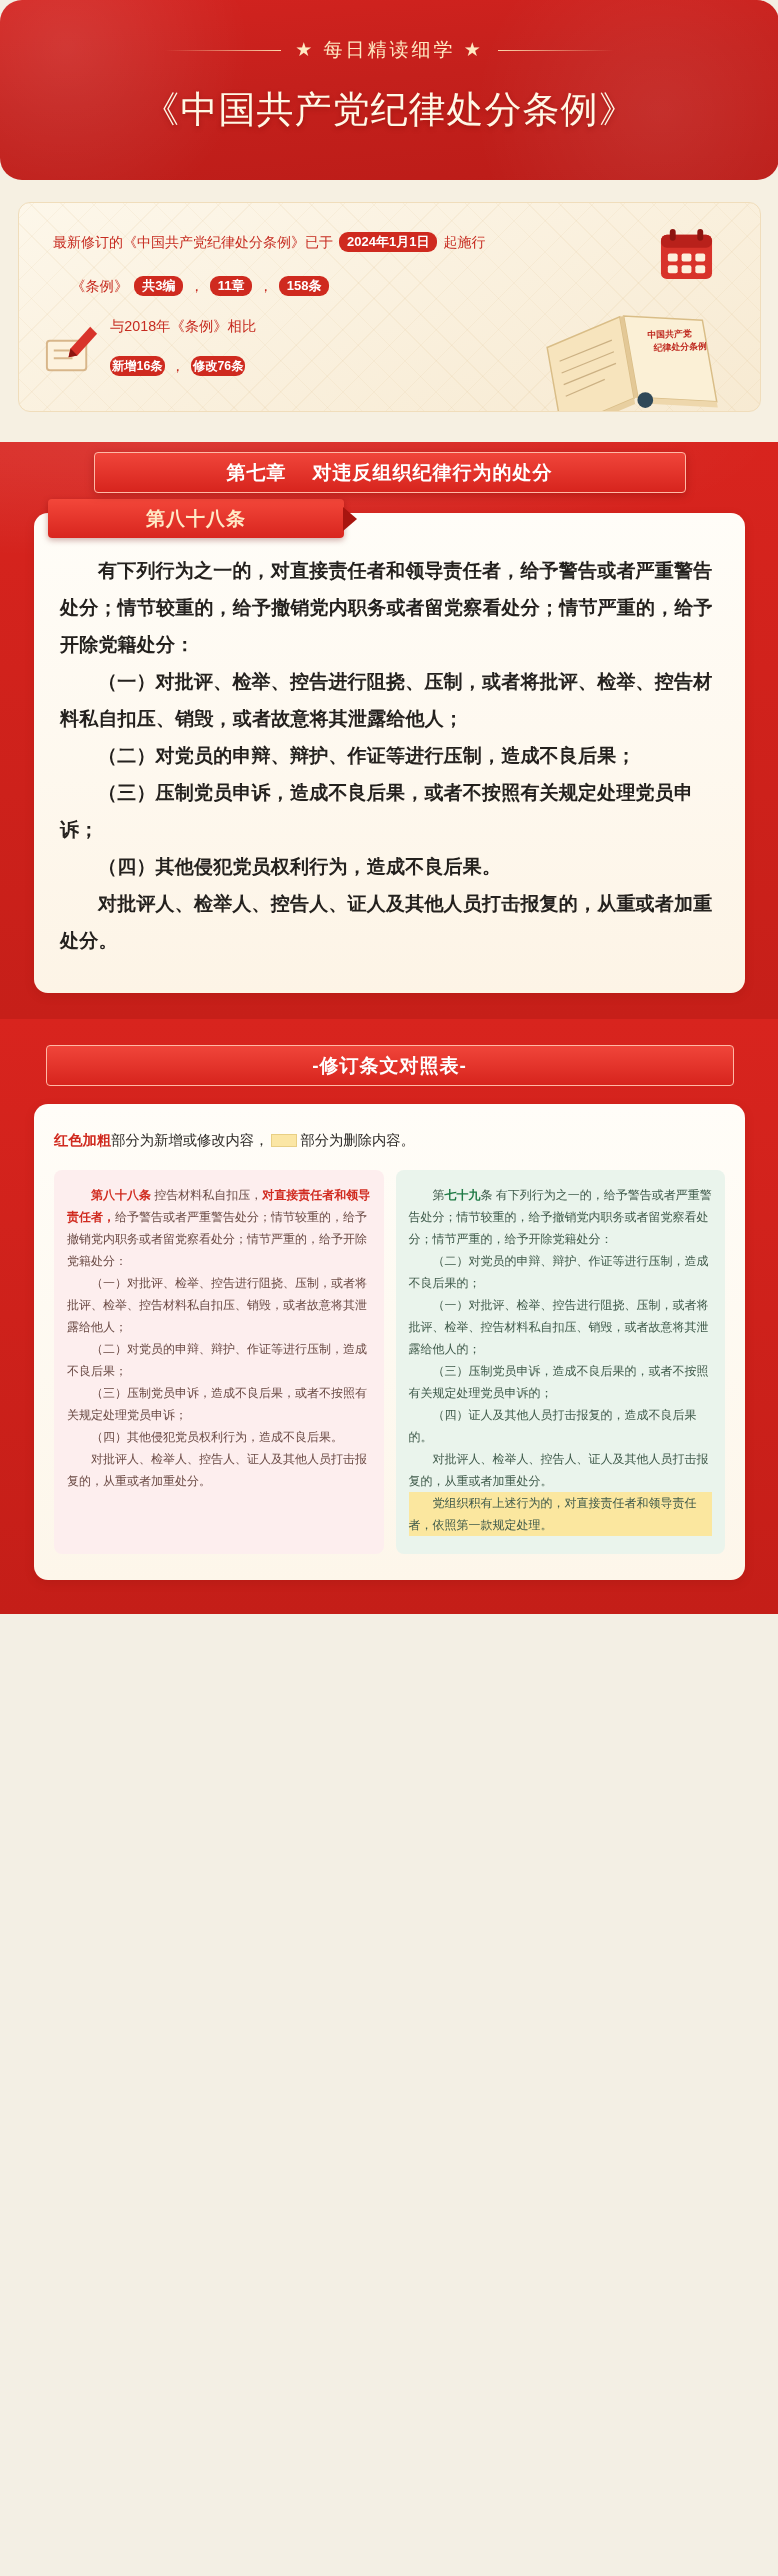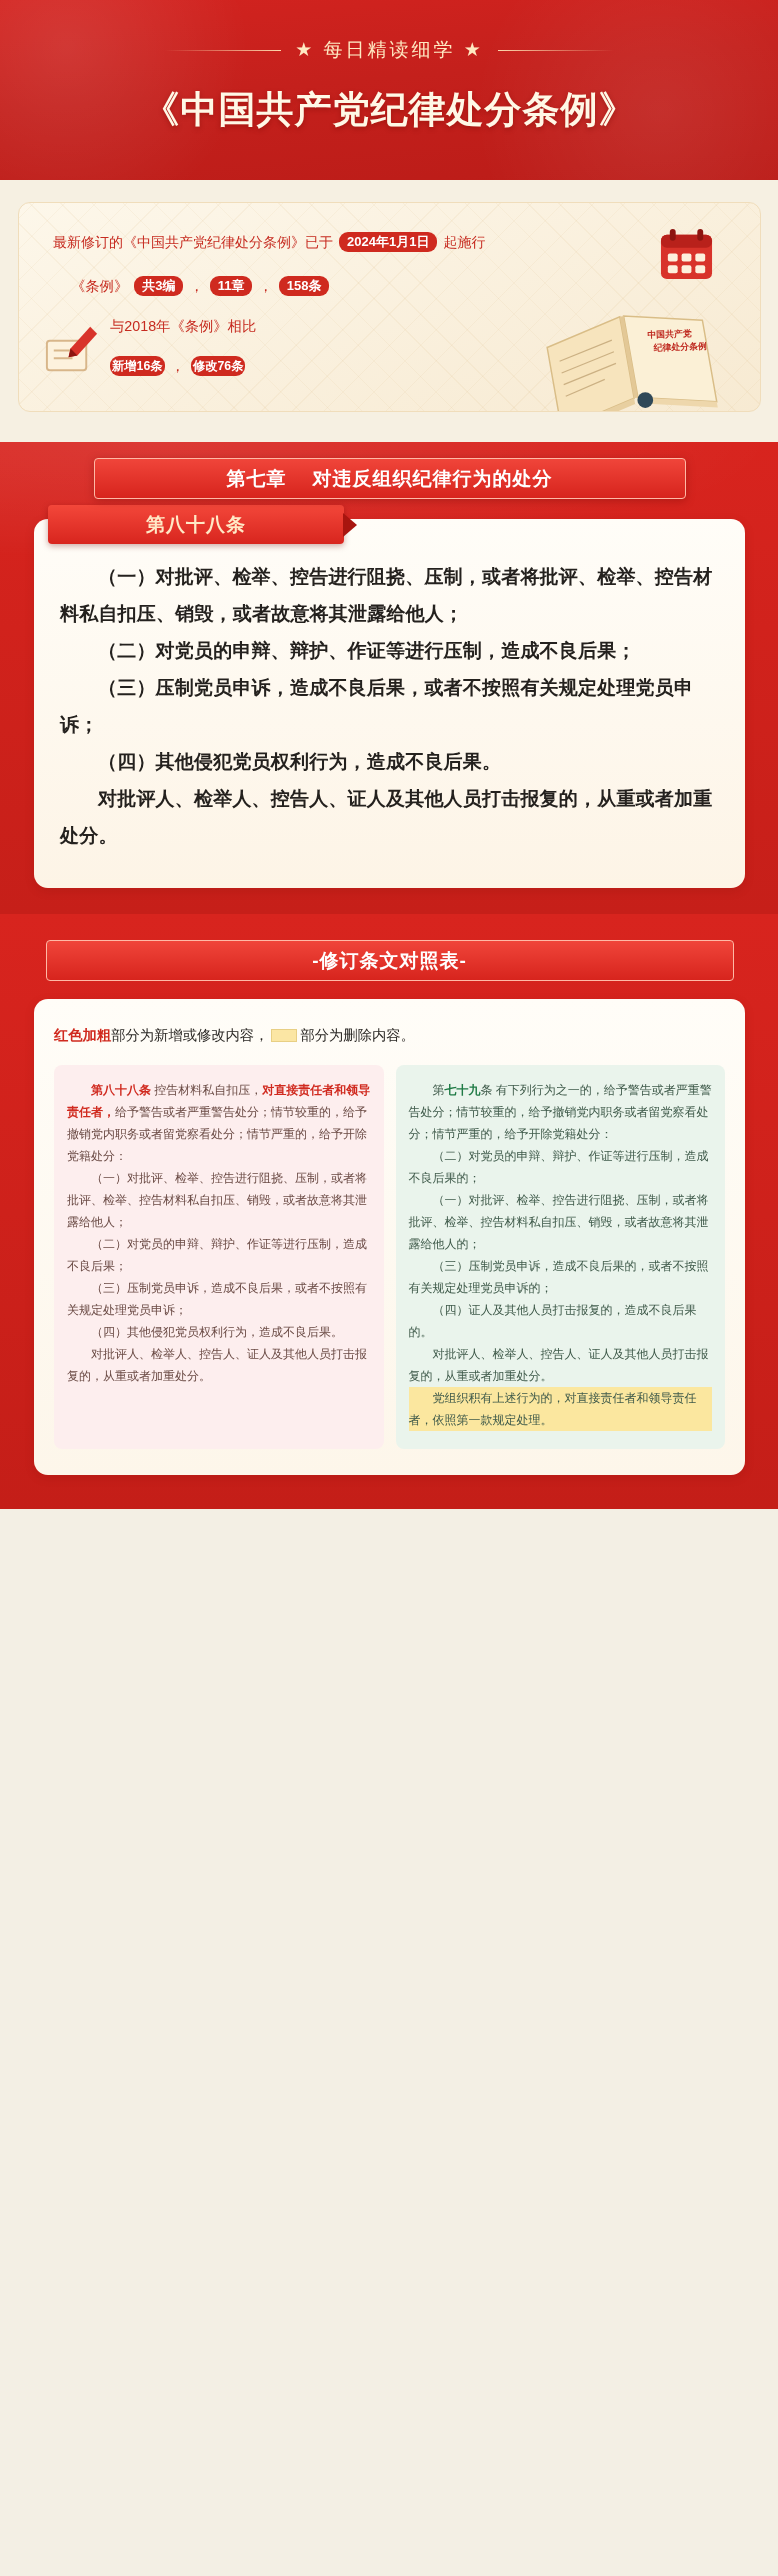--- a/index.html
+++ b/index.html
@@ -11,20 +11,21 @@
   body { width: 779px; }
 
   .page { width: 779px; position: relative; overflow: hidden; }
 
   
   .hero {
     position: relative;
     background: linear-gradient(175deg, #d3231f 0%, #c4201c 45%, #bb1c18 100%);
     padding: 37px 16px 45px;
     overflow: hidden;
+    border-radius: 22px;
   }
   .hero::before {
     content: "";
     position: absolute;
     left: -59px; top: -79px;
     width: 315px; height: 315px;
     border-radius: 50%;
     background: radial-gradient(circle at 40% 40%, rgba(255,255,255,0.10), rgba(255,255,255,0) 68%);
   }
   .hero::after {
@@ -49,21 +50,21 @@
     font-size: 19px;
     letter-spacing: 3px;
     white-space: nowrap;
   }
   .hero-title {
     position: relative; z-index: 2;
     margin-top: 22px;
     text-align: center;
     color: #fff8e6;
     font-size: 37px;
-    font-weight: bold;
+    font-weight: normal;
     letter-spacing: 1px;
     text-shadow: 0 2px 5px rgba(120,10,5,0.45);
   }
 
   
   .intro-band {
     background: #f6f0e2;
     padding: 22px 18px 30px;
     position: relative;
   }
@@ -110,21 +111,21 @@
   .pill.sm { font-size: 12.3px; padding: 3px 2px; }
 
   
   .cal-icon { position: absolute; right: 45px; top: 24px; z-index: 3; }
   .book-art { position: absolute; right: 30px; top: 69px; z-index: 2; }
   .pen-art { position: absolute; left: 22px; top: 116px; z-index: 3; }
 
   
   .sec-red {
     background: linear-gradient(180deg, #d8241e 0%, #c61f19 100%);
-    padding: 12px 18px 26px;
+    padding: 6px 18px 26px;
     position: relative;
   }
   .sec-red::before {
     content: "";
     position: absolute; left: 0; right: 0; top: 0; height: 118px;
     background: radial-gradient(ellipse at 20% 0%, rgba(255,255,255,0.10), rgba(255,255,255,0) 70%);
   }
   .chapter-banner {
     position: relative; z-index: 3;
     margin: 4px auto 0;
@@ -337,20 +338,21 @@
   <div class="sec-red">
     <div class="chapter-banner">
       <span>第七章</span>
       <span class="gap"></span>
       <span>对违反组织纪律行为的处分</span>
     </div>
 
     <div class="white-card">
       <div class="art-ribbon">第八十八条</div>
       <div class="body-text">
+        <p>有下列行为之一的，对直接责任者和领导责任者，给予警告或者严重警告处分；情节较重的，给予撤销党内职务或者留党察看处分；情节严重的，给予开除党籍处分：</p>
         <p>（一）对批评、检举、控告进行阻挠、压制，或者将批评、检举、控告材料私自扣压、销毁，或者故意将其泄露给他人；</p>
         <p>（二）对党员的申辩、辩护、作证等进行压制，造成不良后果；</p>
         <p>（三）压制党员申诉，造成不良后果，或者不按照有关规定处理党员申诉；</p>
         <p>（四）其他侵犯党员权利行为，造成不良后果。</p>
         <p>对批评人、检举人、控告人、证人及其他人员打击报复的，从重或者加重处分。</p>
       </div>
     </div>
   </div>
 
   <div class="sec-red2">

